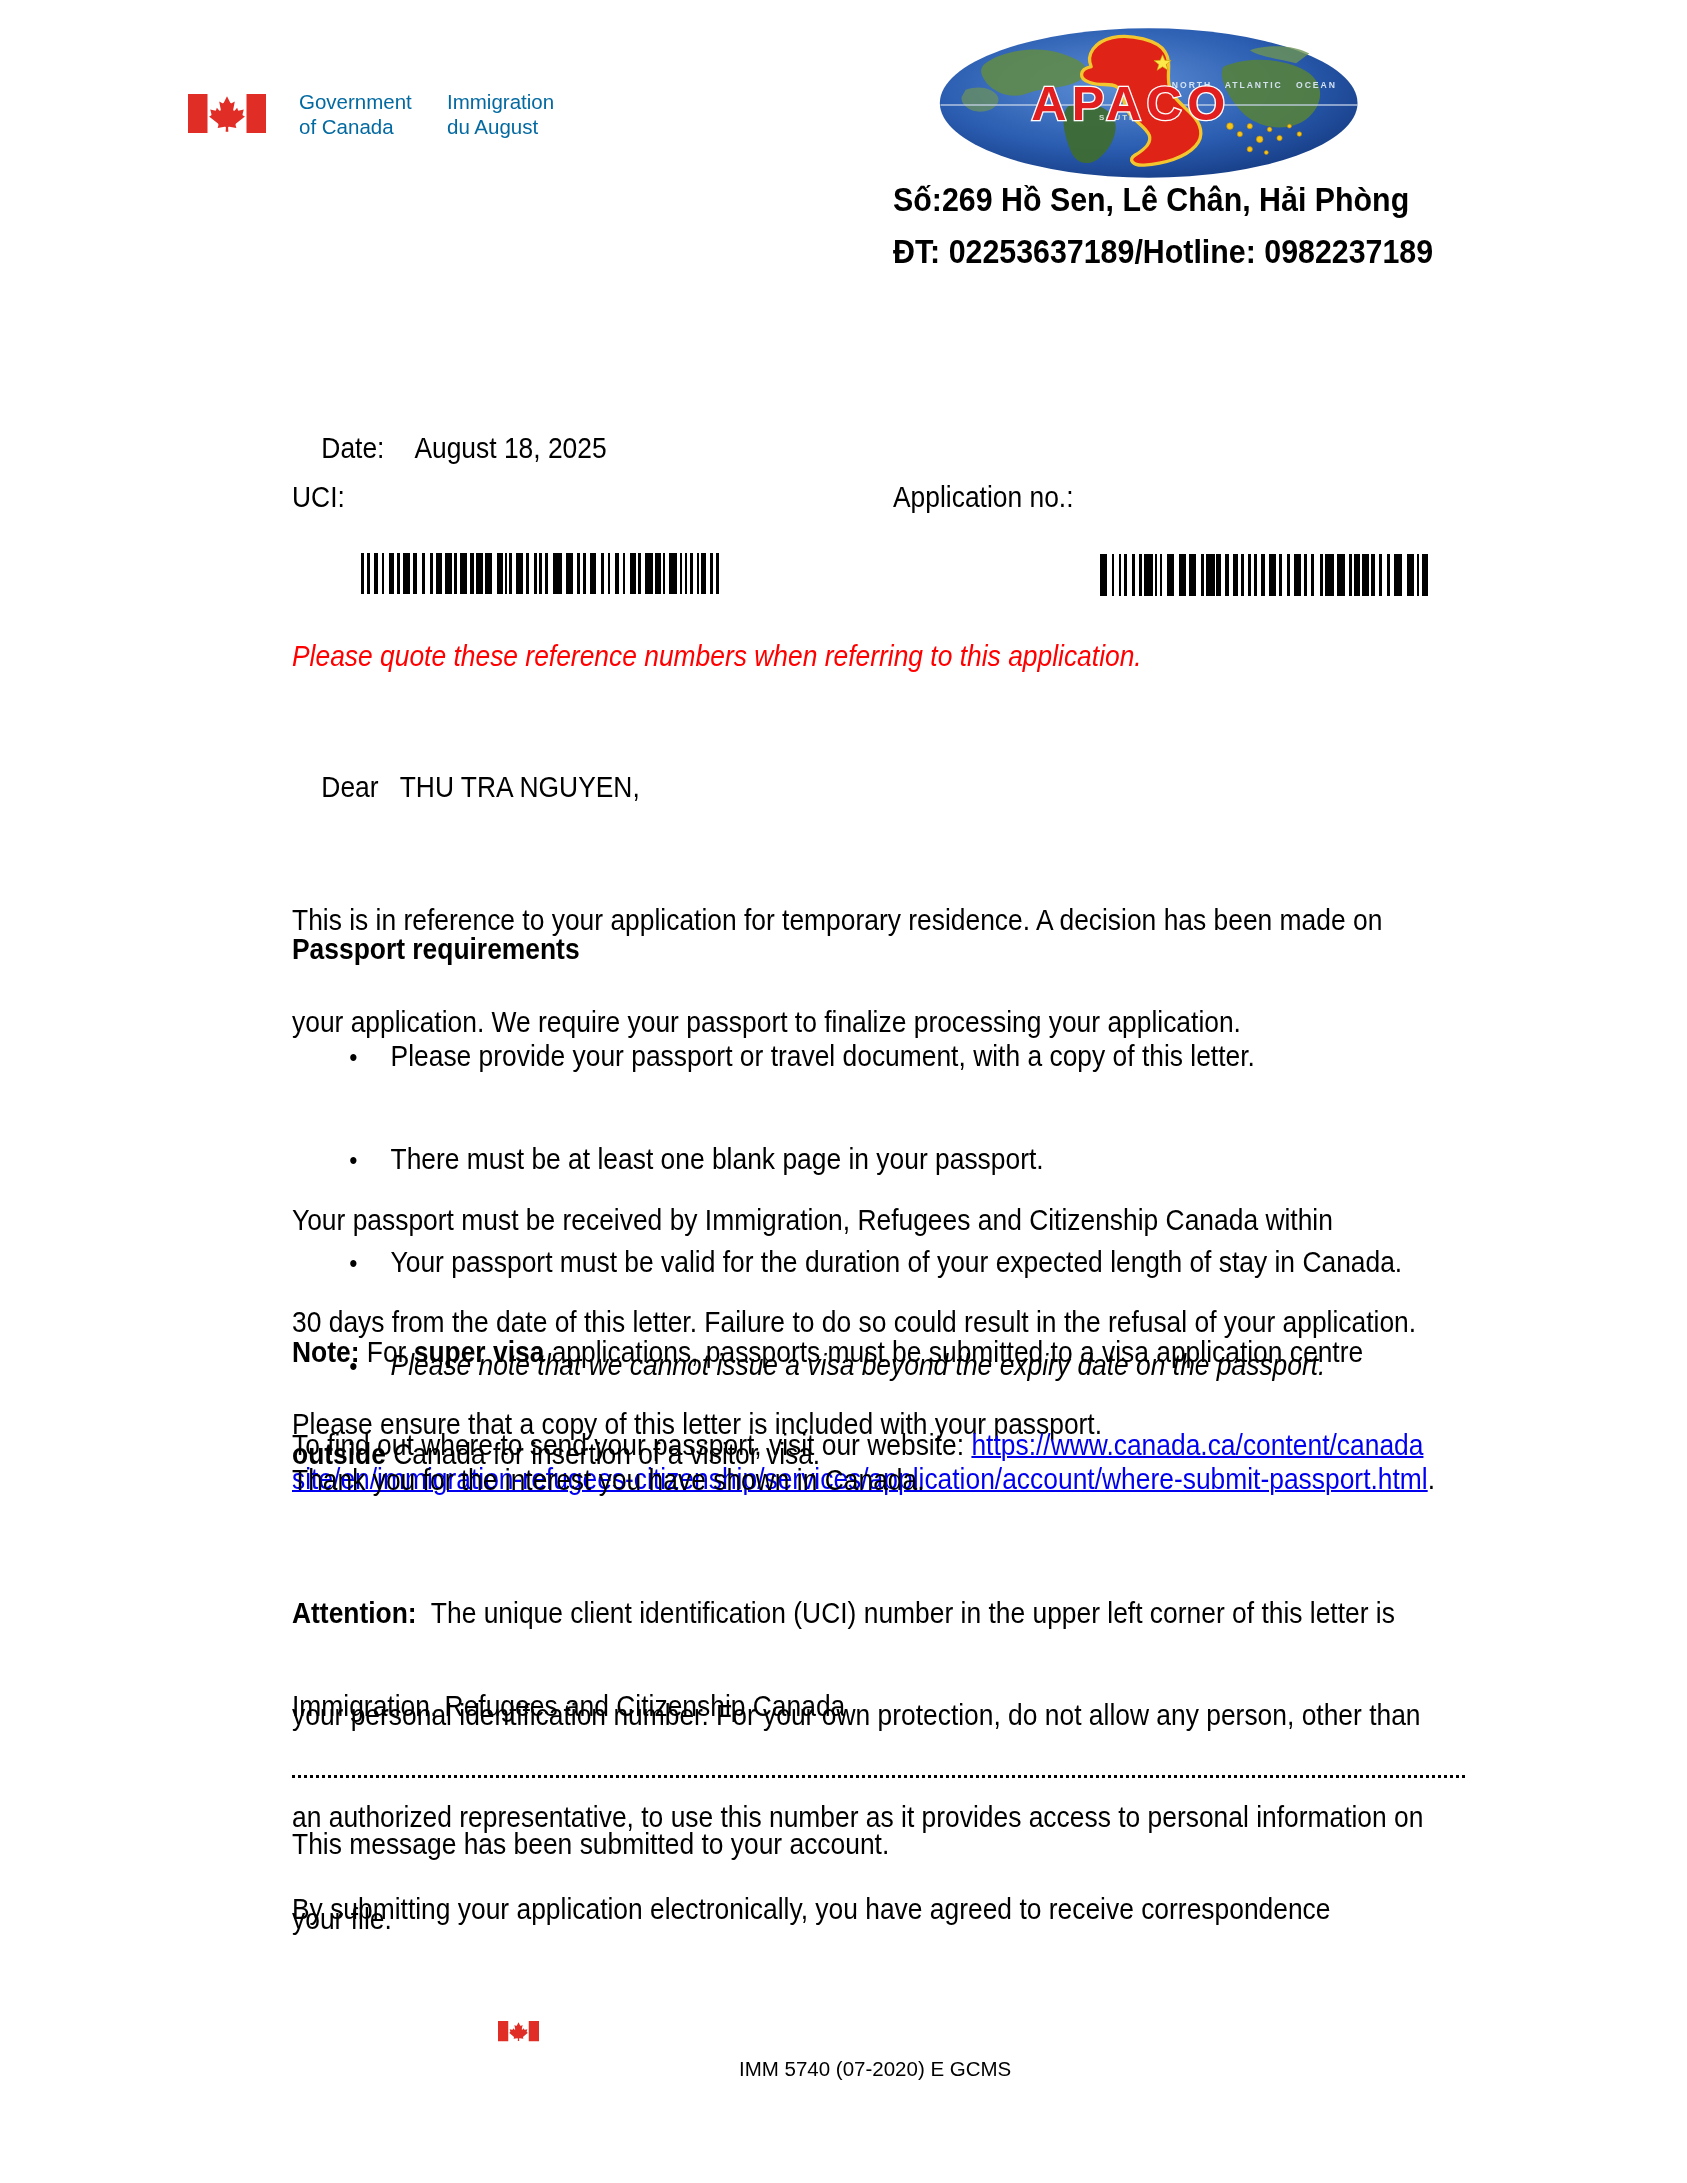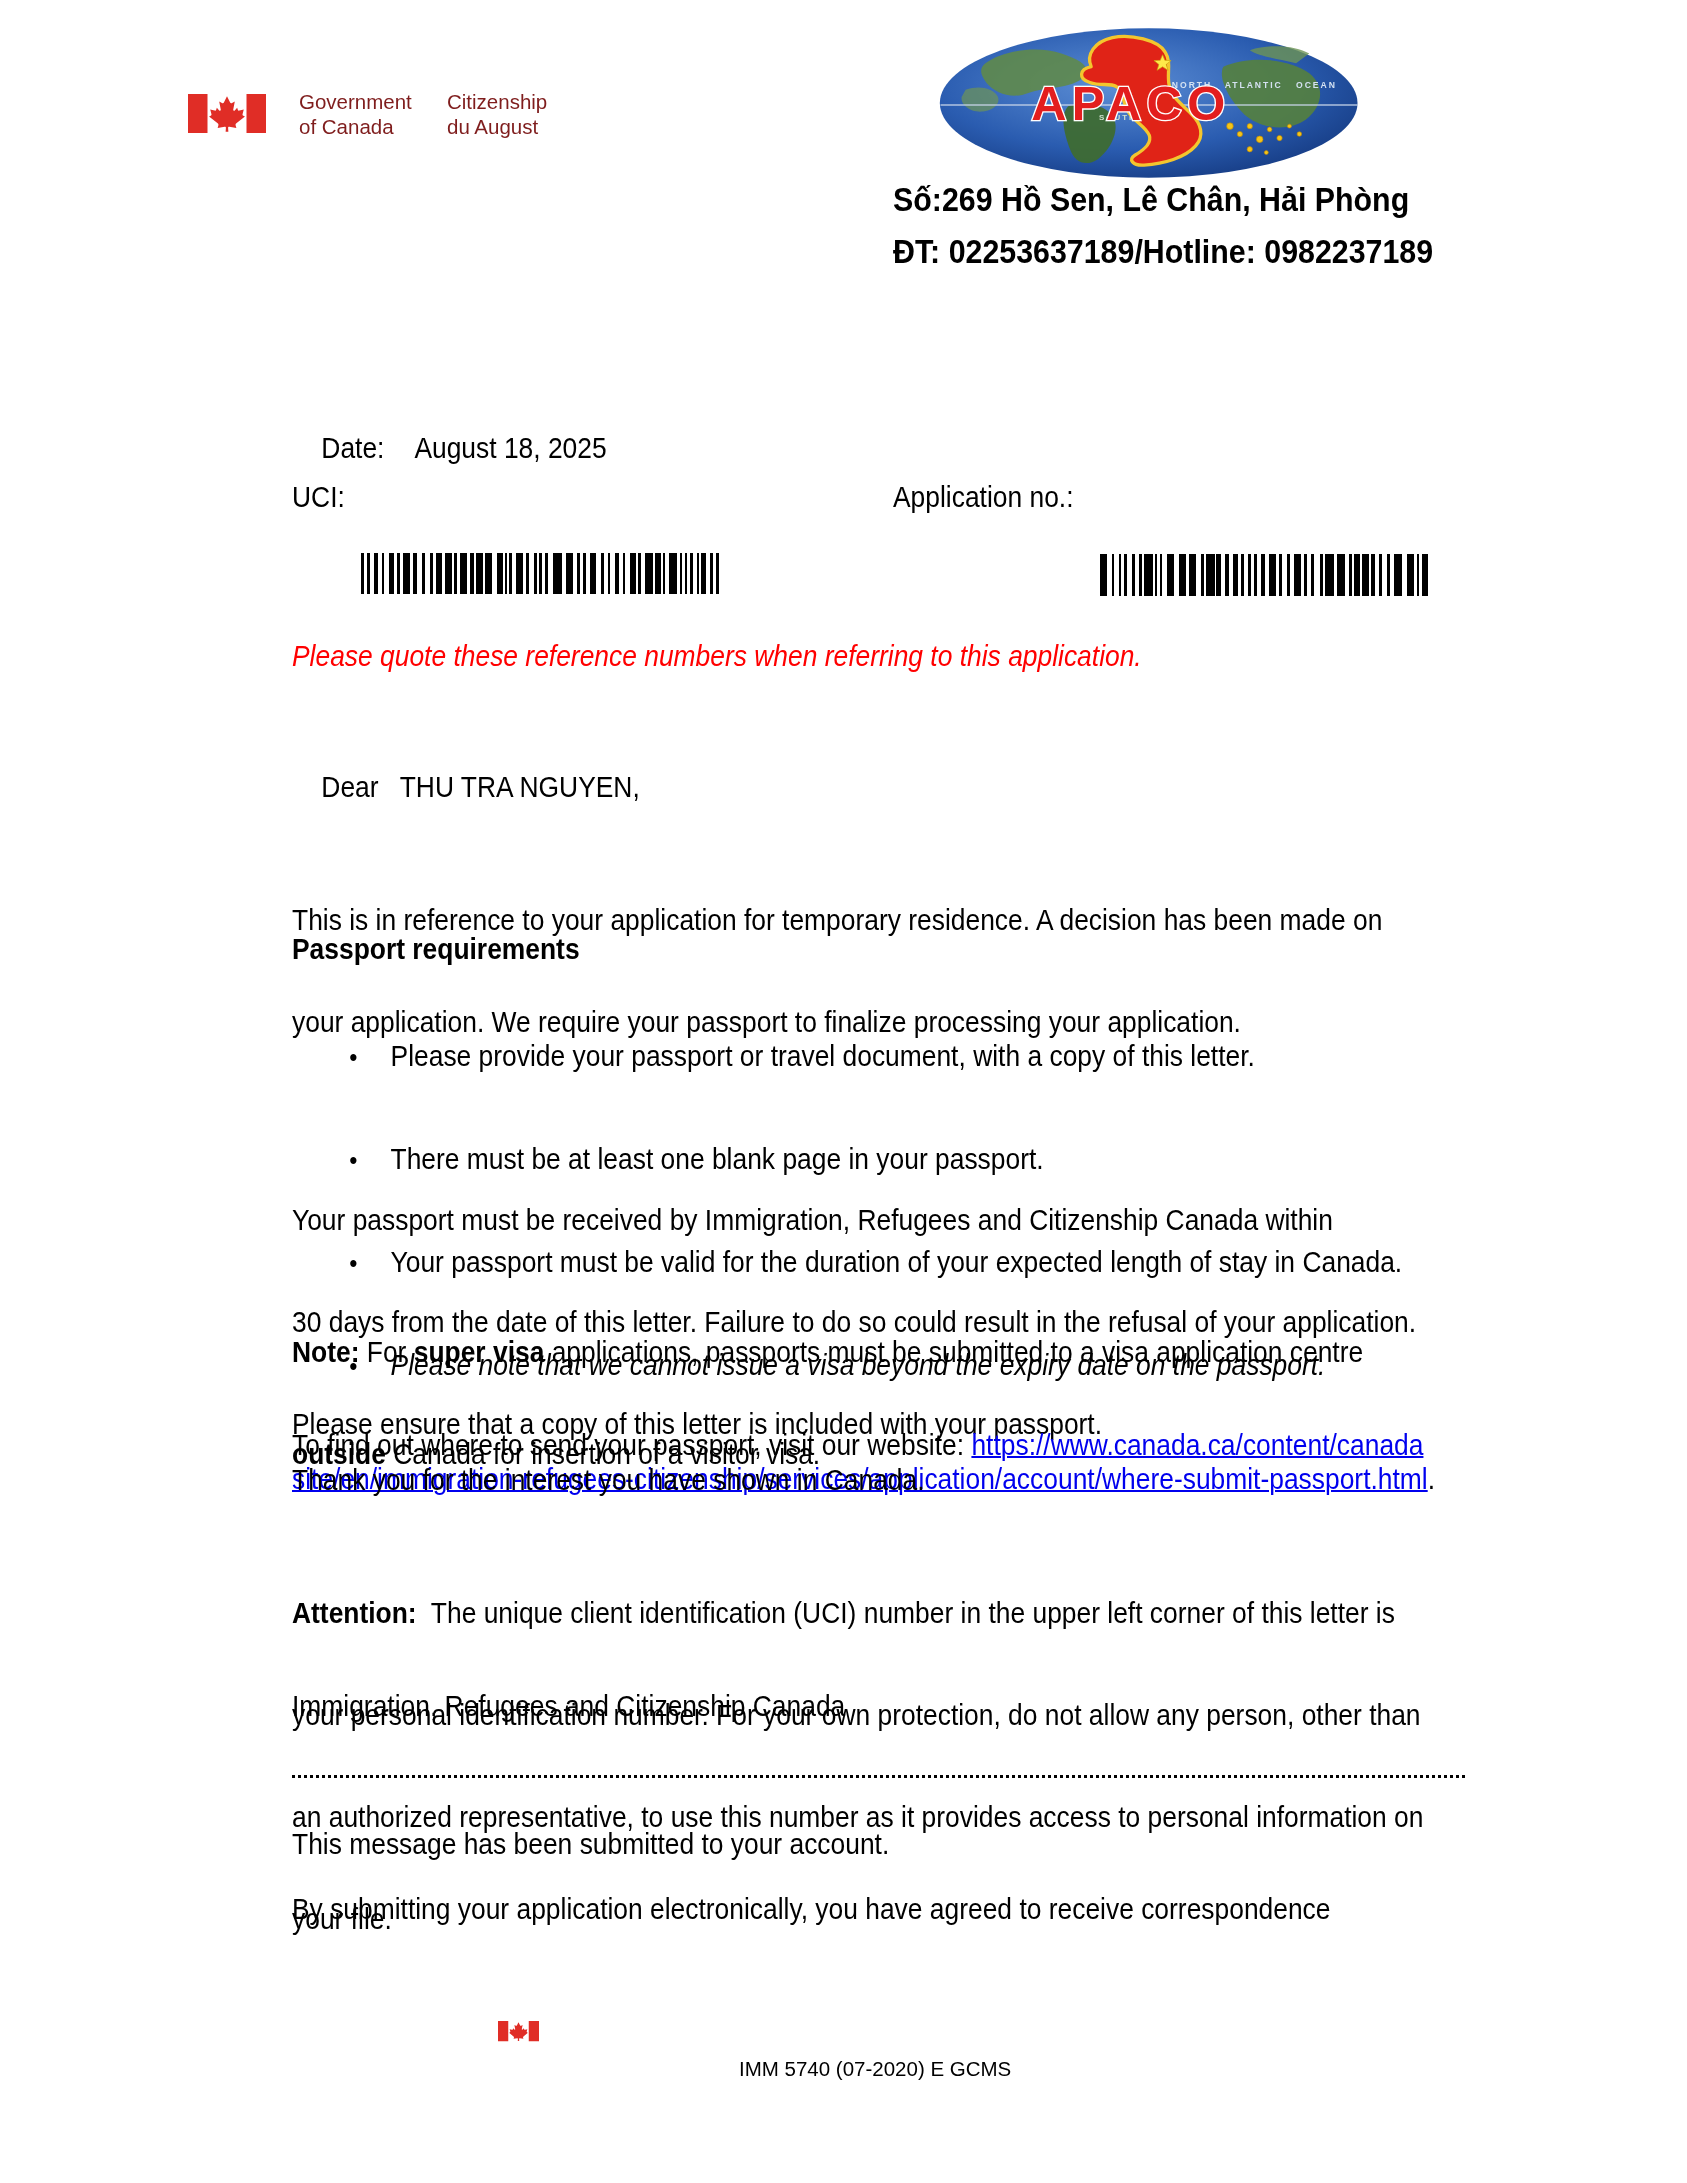--- a/index.html
+++ b/index.html
@@ -7,21 +7,21 @@
         font-family:"Liberation Sans",sans-serif;color:#000;}
   .abs{position:absolute;}
   
   .tx{position:absolute;font-size:30px;line-height:34px;transform:scaleX(0.88);
       transform-origin:0 0;white-space:pre;color:#000;}
   .tx div{white-space:pre;}
   .b{font-weight:bold;}
   .i{font-style:italic;}
   .red{color:#ff0000;font-style:italic;}
   a.doclink{color:#0000ee;text-decoration:underline;text-decoration-thickness:2px;cursor:pointer;}
-  .govtxt{position:absolute;font-size:20.5px;line-height:25px;color:#7f1d1d;}
+  .govtxt{position:absolute;font-size:20.5px;line-height:25px;color:#0369a1;}
   .addr{position:absolute;font-size:33px;font-weight:bold;transform:scaleX(0.92);
         transform-origin:0 0;white-space:pre;color:#000;}
   .barcode{position:absolute;overflow:hidden;}
   .barcode i{position:absolute;top:0;bottom:0;background:#000;}
   .divider{position:absolute;height:2.6px;
            background:repeating-linear-gradient(90deg,#000 0 3.3px,transparent 3.3px 6px);}
   .bullet-row{padding-left:65px;}
   .bullet-dot{display:inline-block;width:47px;font-size:26.5px;}
   .wordmark{position:absolute;font-family:"Liberation Serif",serif;font-size:78px;
             letter-spacing:-1.3px;color:#222;}
@@ -44,21 +44,21 @@
   </svg>
 
   <svg class="abs" style="left:188px;top:94px;width:78px;height:39px" viewBox="0 0 118 59" width="78" height="39">
     <use href="#cdnflag"></use>
   </svg>
   <div class="govtxt" style="left:299px;top:89px">
     <div>Government</div>
     <div>of Canada</div>
   </div>
   <div class="govtxt" style="left:447px;top:89px">
-    <div>Citizenship</div>
+    <div>Immigration</div>
     <div>du August</div>
   </div>
 
   <svg class="abs" style="left:939px;top:26.5px;width:420px;height:152px" viewBox="0 0 635 230">
     <defs>
       <radialGradient id="ocean" cx="42%" cy="38%" r="78%">
         <stop offset="0%" stop-color="#5d8fd6"></stop>
         <stop offset="55%" stop-color="#2a5cb0"></stop>
         <stop offset="100%" stop-color="#0e2f72"></stop>
       </radialGradient>

